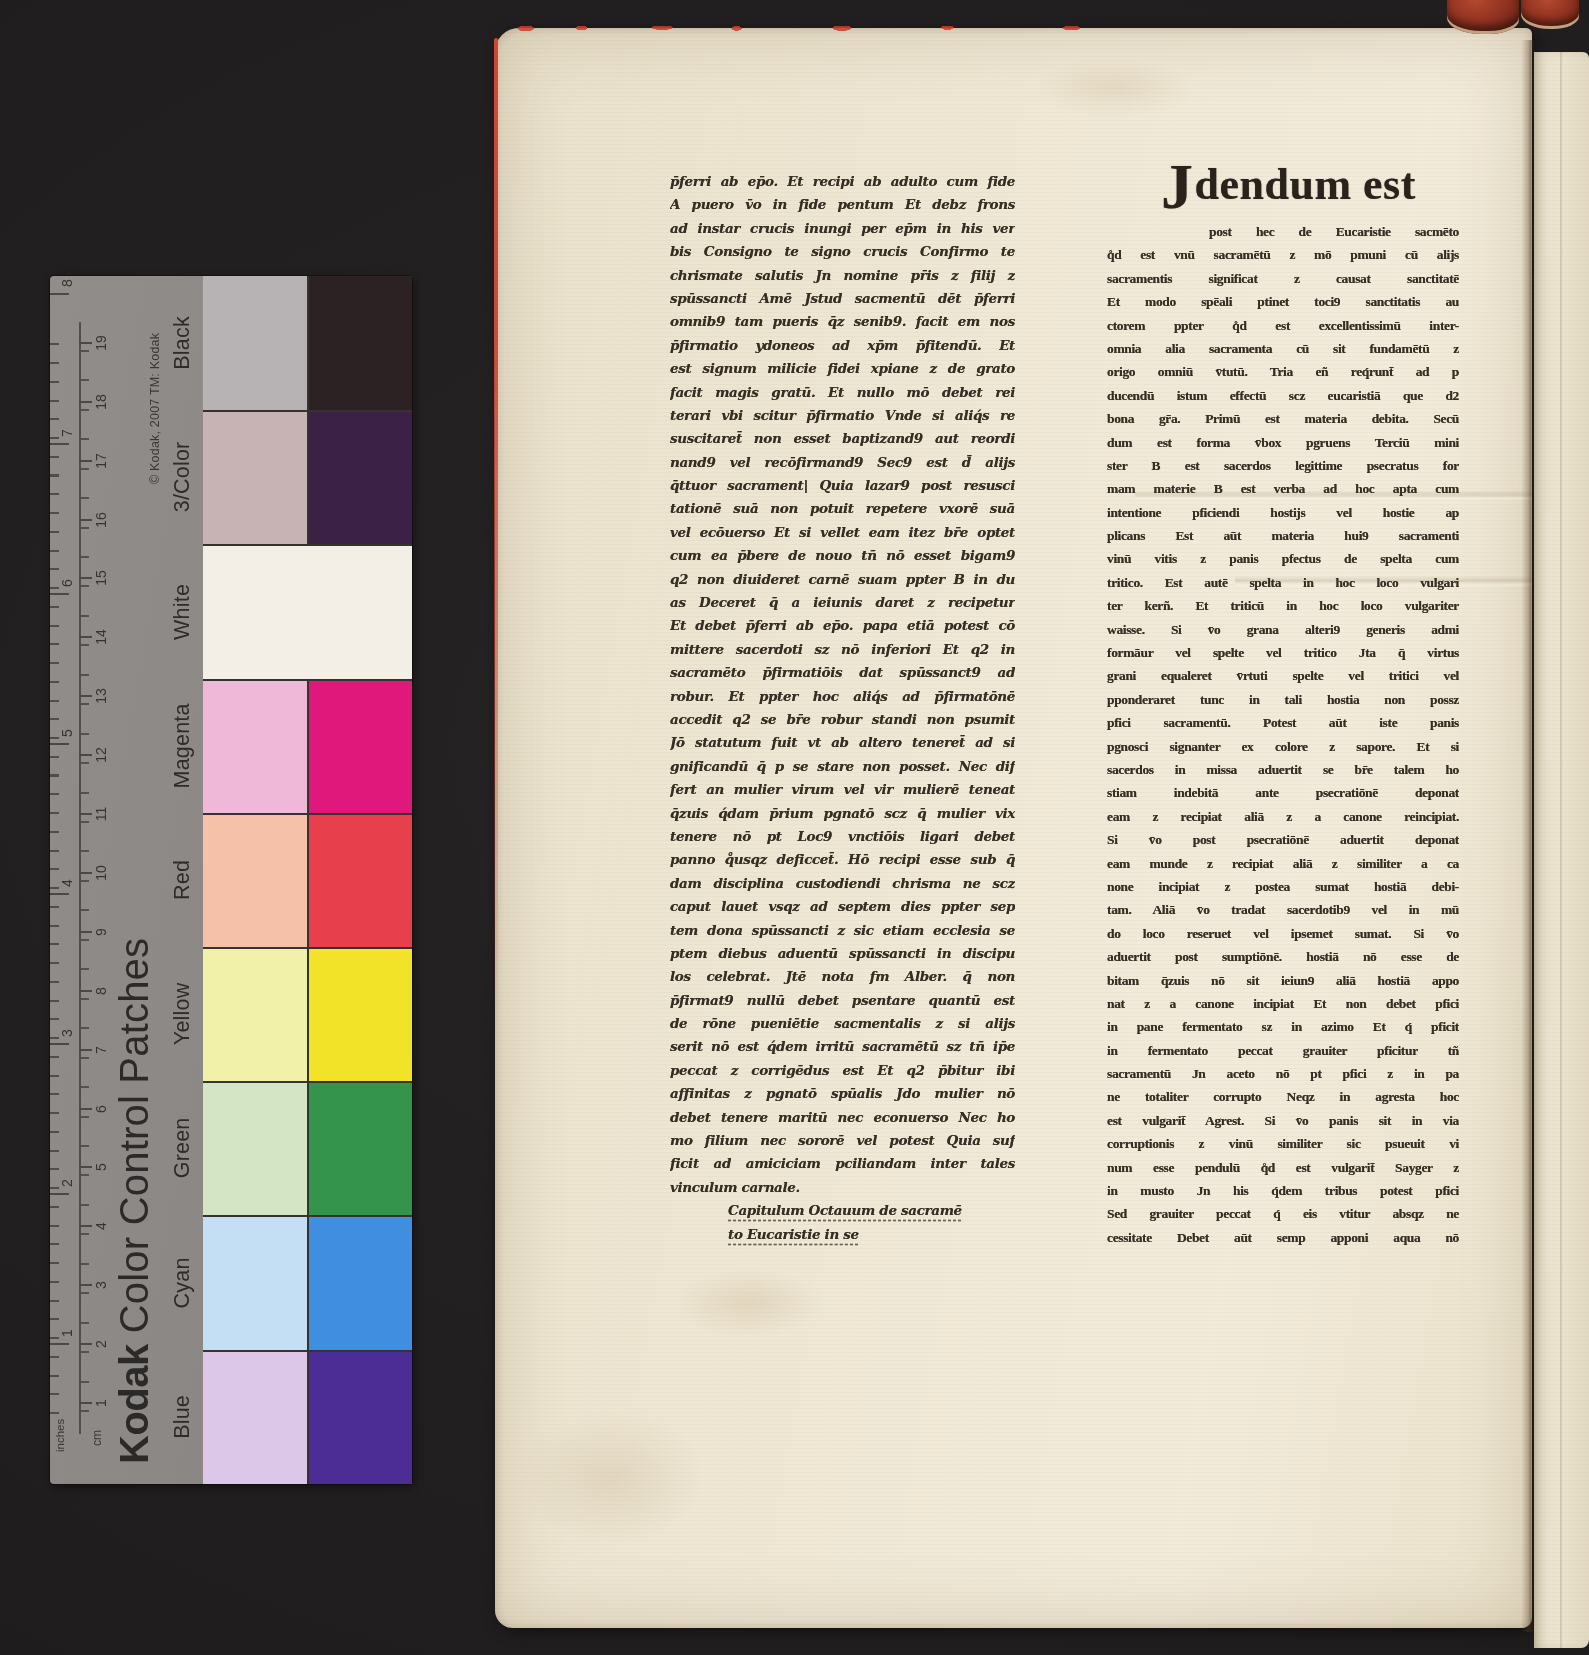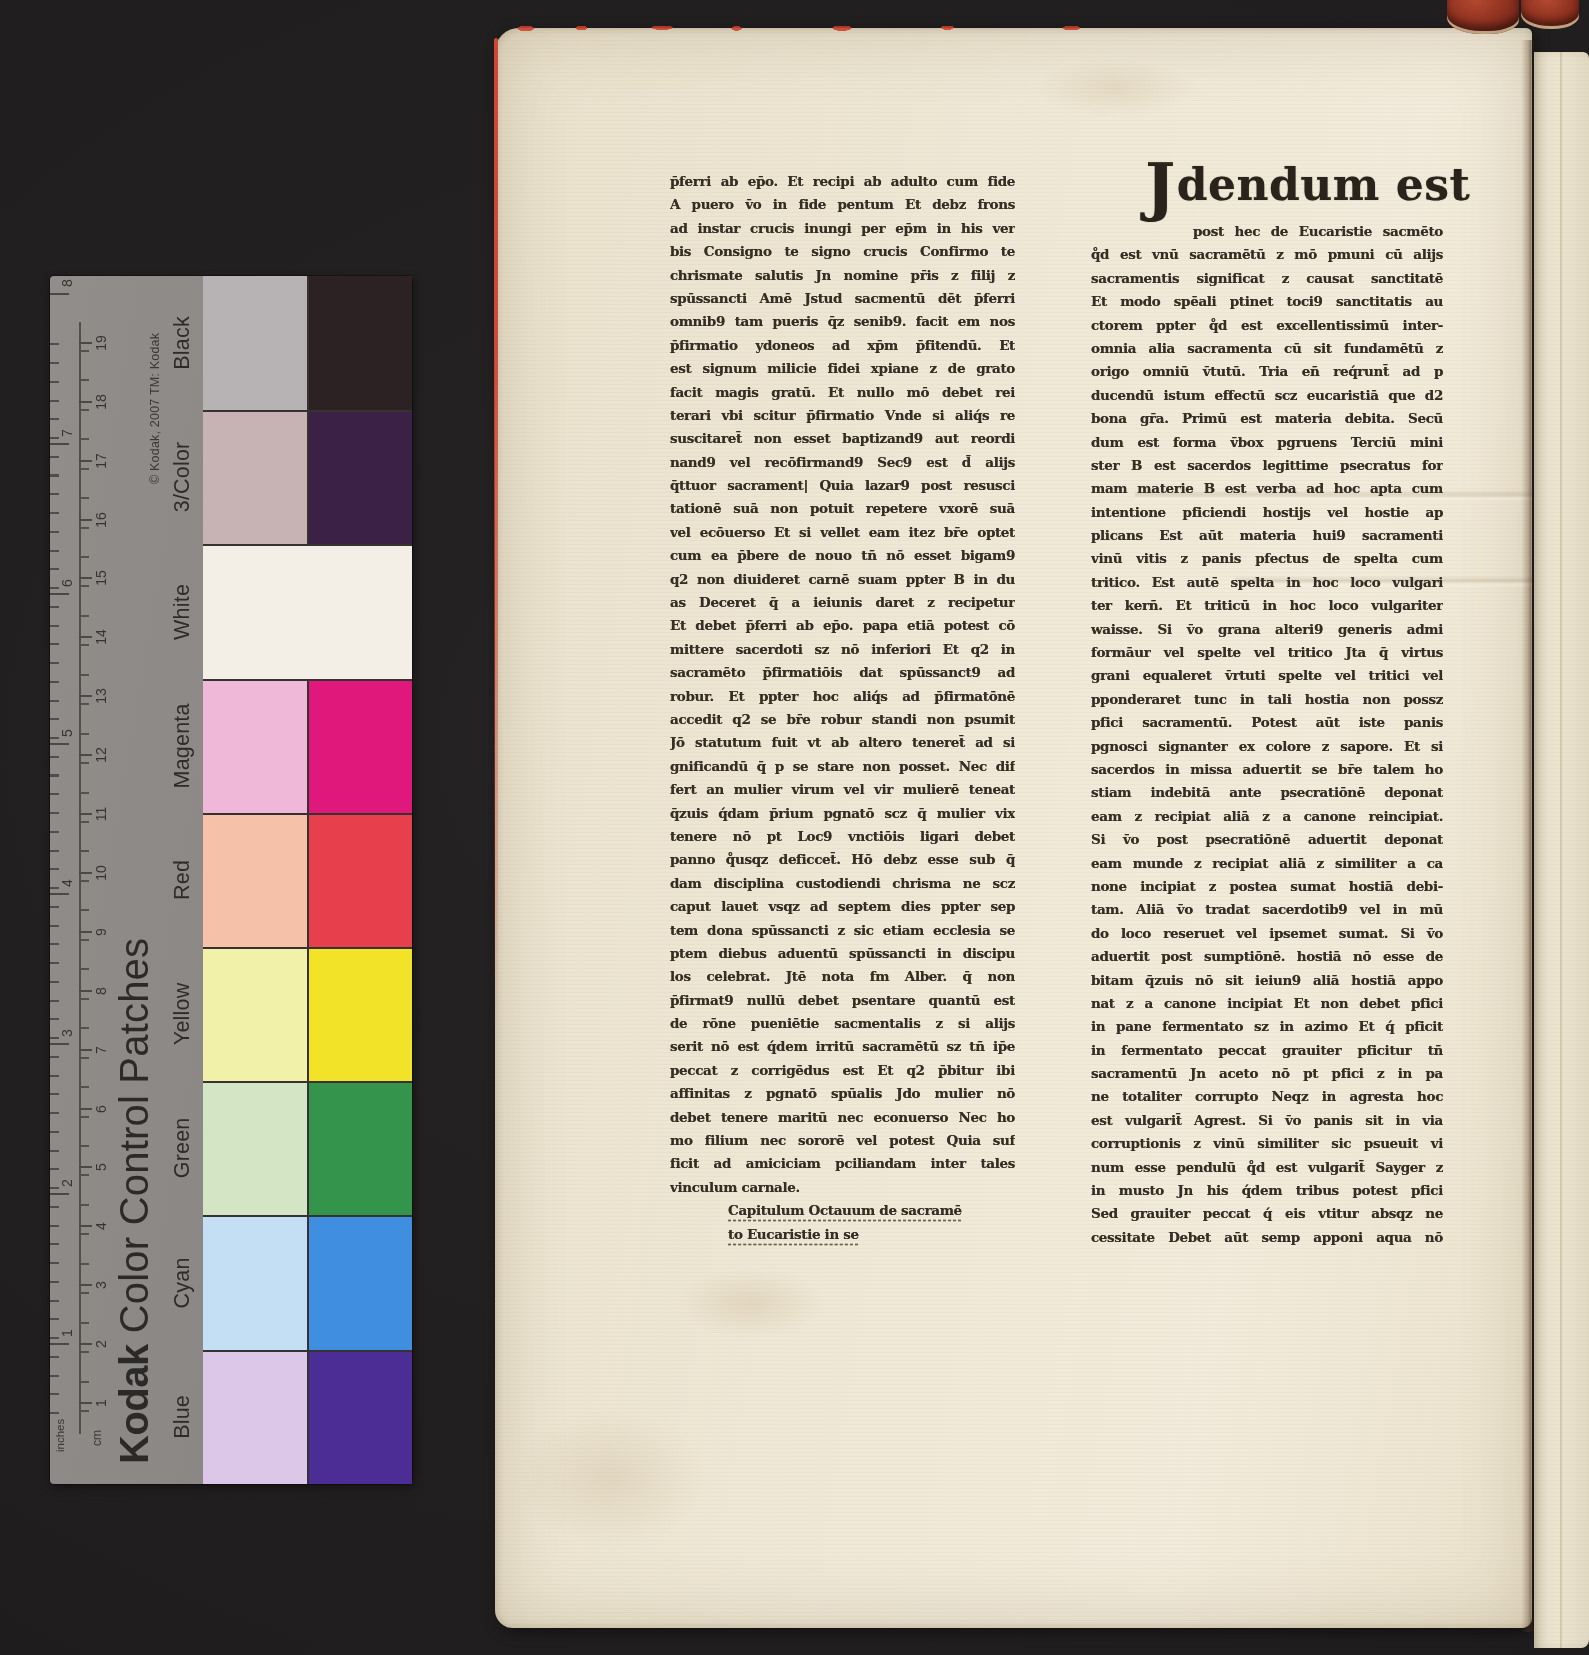--- a/index.html
+++ b/index.html
@@ -93,22 +93,22 @@
     box-shadow:inset 0 -3px 0 rgba(230,208,168,.75),inset 0 -9px 6px rgba(0,0,0,.35);}
   .leather.l2{left:1521px;width:58px;height:29px;border-radius:0 0 45% 50%;
     background:radial-gradient(80% 120% at 45% 0%,#b5492f 0%,#8e3120 55%,#61200f 100%);
     box-shadow:inset 0 -3px 0 rgba(230,208,168,.75),inset 0 -8px 6px rgba(0,0,0,.35);}
 
   
   .cap-heading{position:absolute;left:310px;top:56px;width:400px;text-align:center;
     font-family:"DejaVu Serif",serif;font-weight:700;font-size:54px;color:#29231b;
     letter-spacing:1px;text-shadow:0 0 1px rgba(40,30,20,.55);}
   .col{position:absolute;font-family:"DejaVu Serif",serif;color:#352e24;}
-  .col-left{left:175px;top:142px;width:345px;}
-  .col-right{left:596px;top:128px;width:352px;}
+  .col-left{left:175px;top:142px;width:345px;font-style:italic;}
+  .col-right{left:612px;top:128px;width:352px;font-family:Liberation Serif, serif;}
   .tl{display:block;height:23.4px;line-height:23.4px;font-size:13.5px;font-weight:700;
     letter-spacing:-.35px;text-align:justify;text-align-last:justify;box-sizing:border-box;
     text-shadow:0 0 .5px rgba(45,35,22,.65);overflow:hidden;}
   .col-left .tl:nth-child(44){text-align-last:left;}
   .col-left .tl:nth-child(45),.col-left .tl:nth-child(46){
     padding-left:58px;text-align-last:left;
     text-decoration:underline dashed rgba(105,92,75,.55);text-underline-offset:5px;}
   .col-right .lines .tl:first-child{padding-left:102px;}
   .jheading{height:64px;line-height:58px;font-size:44px;font-weight:700;color:#29231b;
     padding-left:54px;letter-spacing:.5px;white-space:nowrap;
@@ -289,21 +289,21 @@
           <div class="tl">Et debet p̄ferri ab ep̄o. papa etiā potest cō</div>
           <div class="tl">mittere sacerdoti sz nō inferiori Et q2 in</div>
           <div class="tl">sacramēto p̄firmatiōis dat spūssanct9 ad</div>
           <div class="tl">robur. Et ppter hoc aliq́s ad p̄firmatōnē</div>
           <div class="tl">accedit q2 se br̄e robur standi non psumit</div>
           <div class="tl">Jō statutum fuit vt ab altero teneret̄ ad si</div>
           <div class="tl">gnificandū q̄ p se stare non posset. Nec dif</div>
           <div class="tl">fert an mulier virum vel vir mulierē teneat</div>
           <div class="tl">q̄zuis q́dam p̄rium pgnatō scz q̄ mulier vix</div>
           <div class="tl">tenere nō pt Loc9 vnctiōis ligari debet</div>
-          <div class="tl">panno q̊usqz deficcet̄. Hō debz esse sub q̄</div>
+          <div class="tl">panno q̊usqz deficcet̄. Hō recipi esse sub q̄</div>
           <div class="tl">dam disciplina custodiendi chrisma ne scz</div>
           <div class="tl">caput lauet vsqz ad septem dies ppter sep</div>
           <div class="tl">tem dona spūssancti z sic etiam ecclesia se</div>
           <div class="tl">ptem diebus aduentū spūssancti in discipu</div>
           <div class="tl">los celebrat. Jtē nota fm Alber. q̄ non</div>
           <div class="tl">p̄firmat9 nullū debet psentare quantū est</div>
           <div class="tl">de rōne pueniētie sacmentalis z si alijs</div>
           <div class="tl">serit nō est q́dem irritū sacramētū sz tñ ip̄e</div>
           <div class="tl">peccat z corrigēdus est Et q2 p̄bitur ibi</div>
           <div class="tl">affinitas z pgnatō spūalis Jdo mulier nō</div>

